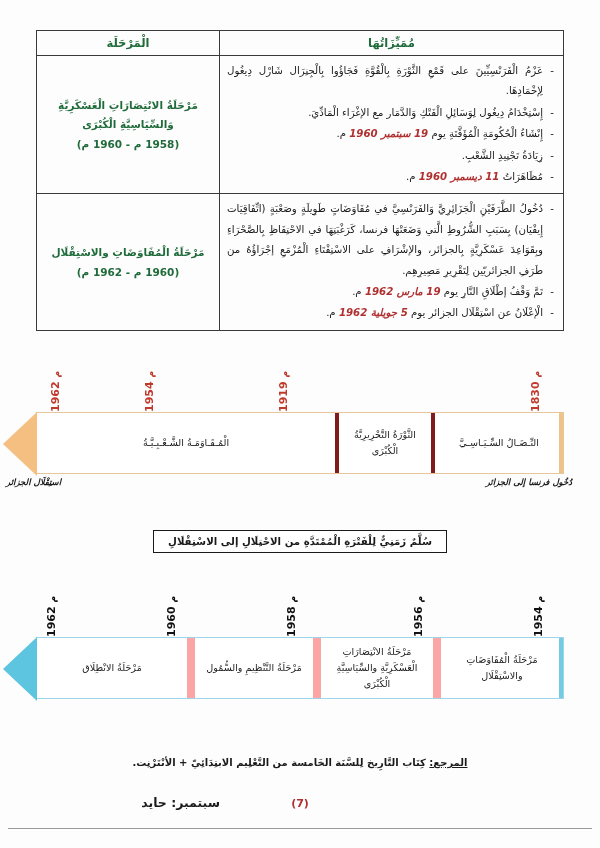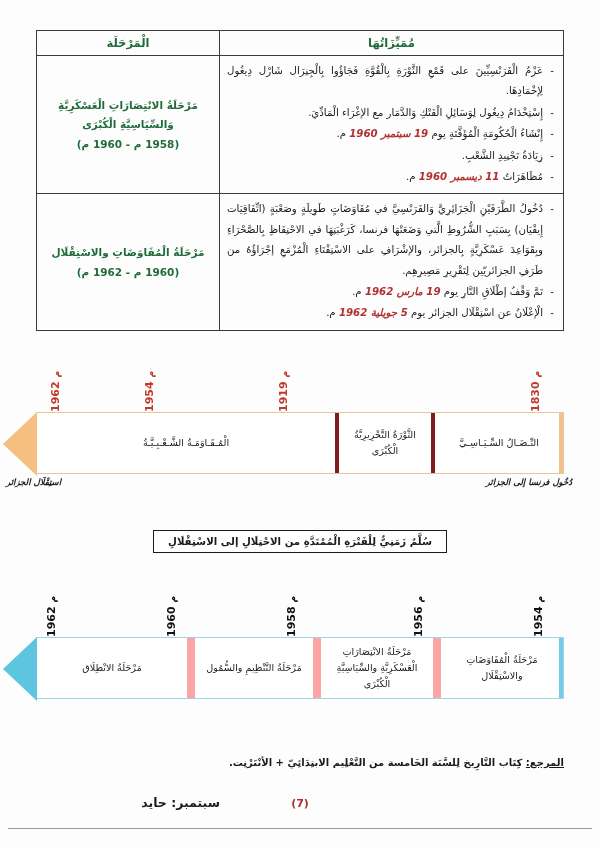--- a/index.html
+++ b/index.html
@@ -183,20 +183,21 @@
     direction: rtl;
     background: #fff;
   }
 
   
   .ref-line {
     position: absolute;
     top: 757px;
     right: 36px;
     left: 36px;
+    text-align: center;
     font-size: 10px;
     font-weight: bold;
     direction: rtl;
   }
   .ref-label { text-decoration: underline; }
   .footer-bar {
     position: absolute;
     top: 795px;
     left: 0; right: 0;
     height: 30px;

